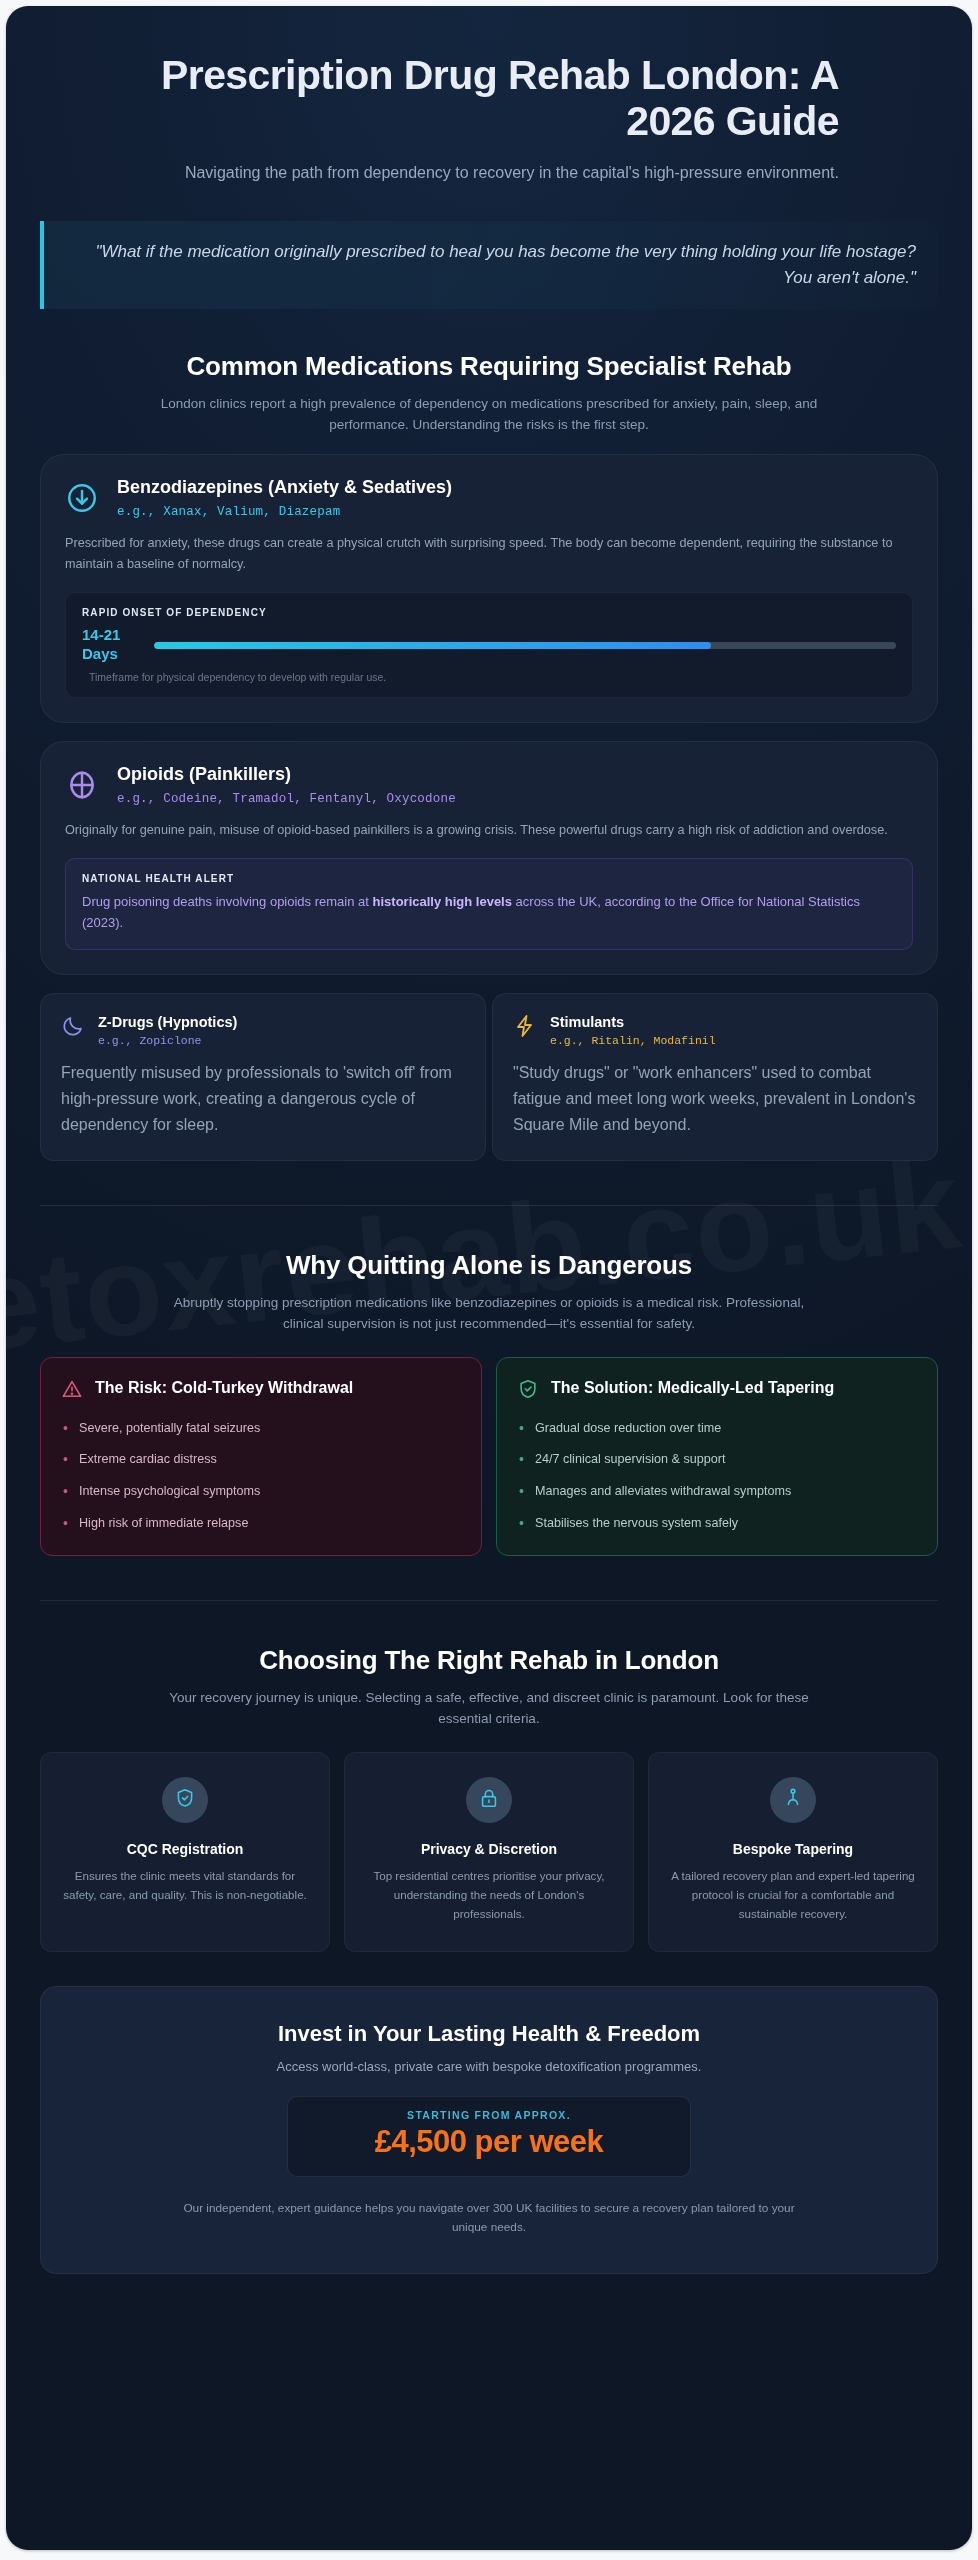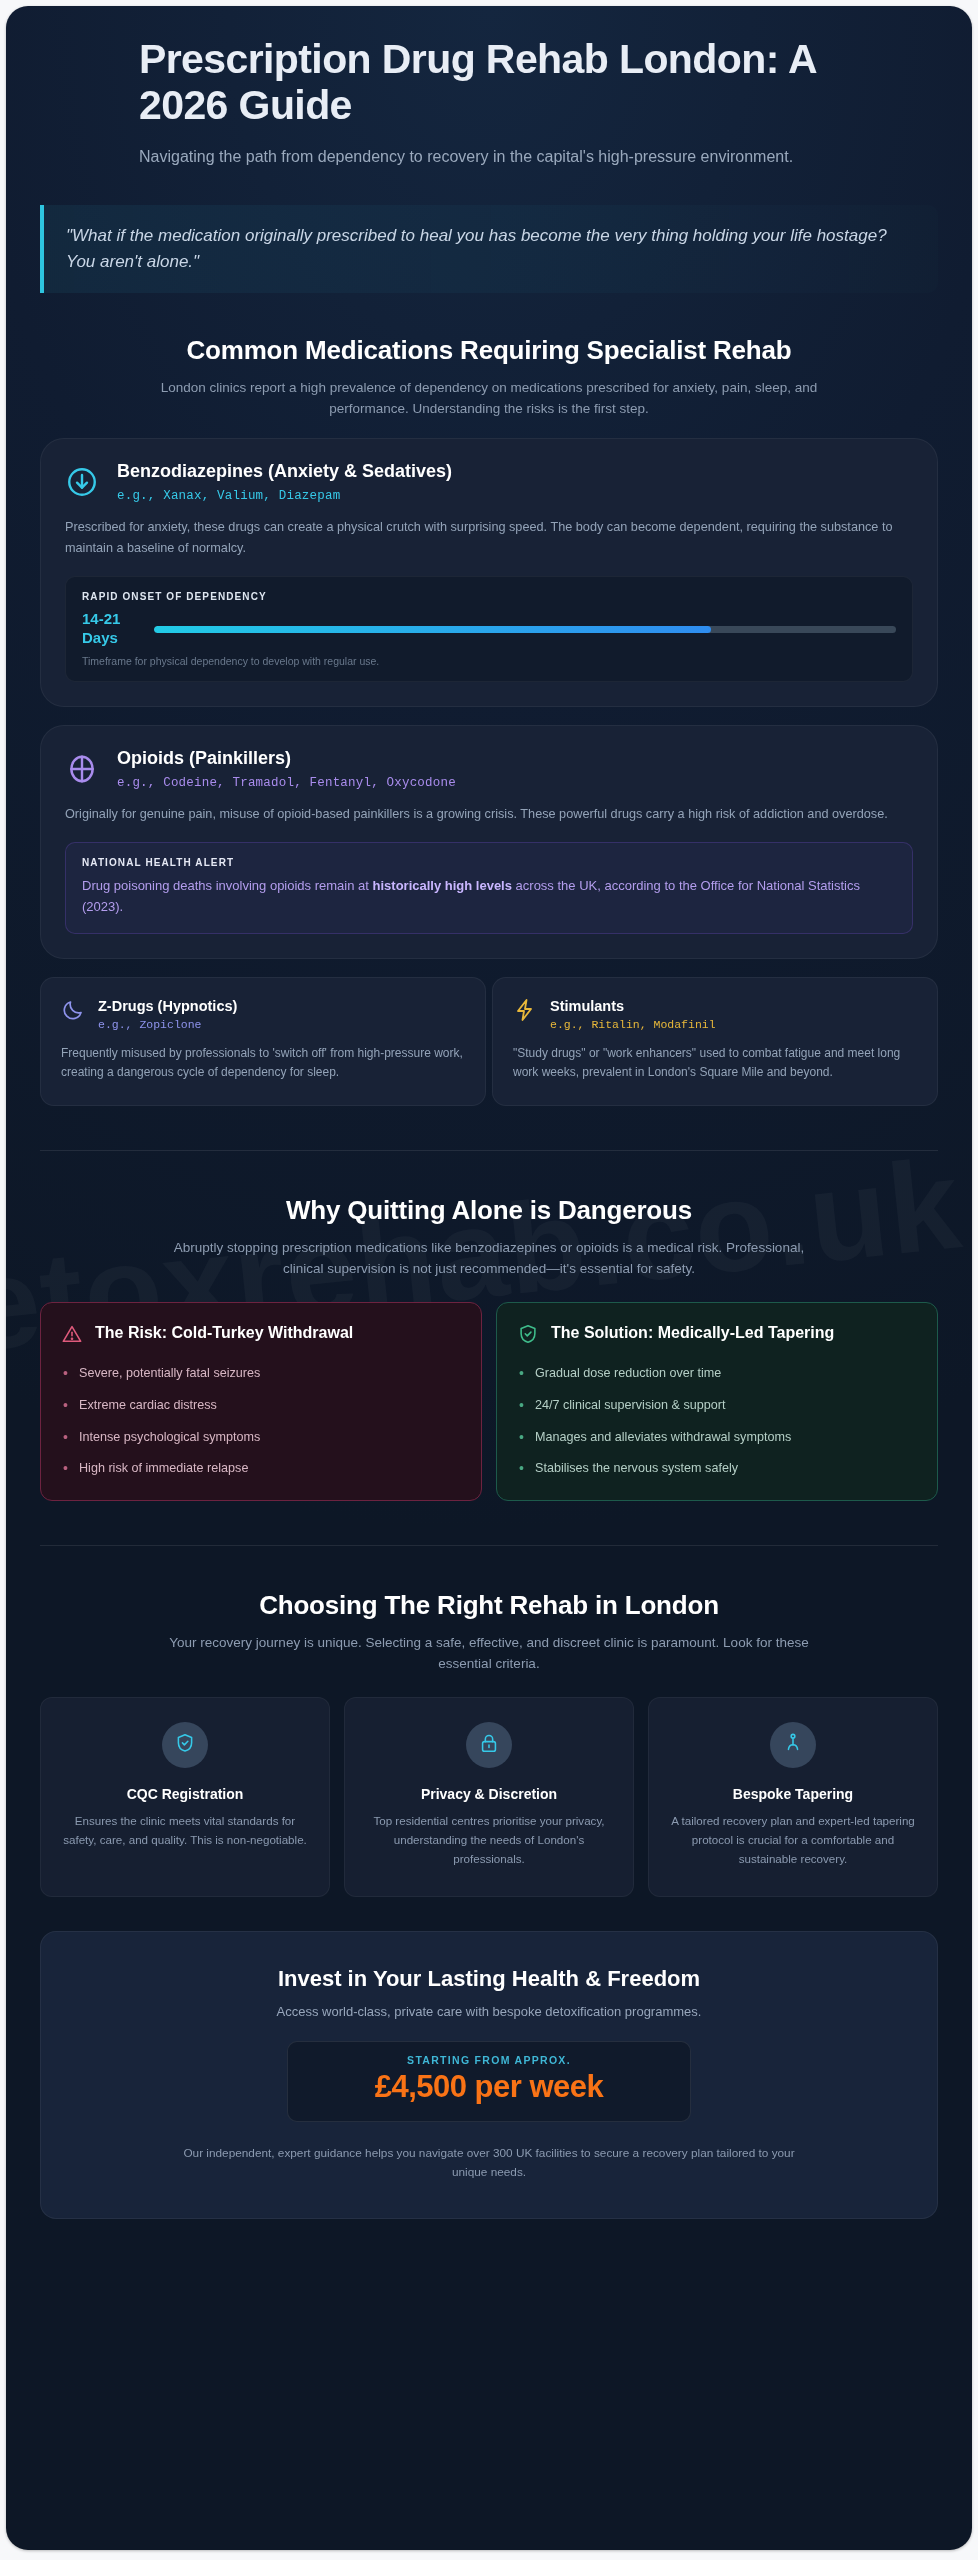--- a/index.html
+++ b/index.html
@@ -34,21 +34,21 @@
     color: rgba(255,255,255,0.035);
     white-space: nowrap;
     transform: rotate(-6deg);
     pointer-events: none;
     user-select: none;
   }
 
   .inner { position: relative; padding: 0 34px; }
 
   
-  .hero { padding-top: 30px; text-align: left; }
+  .hero { padding-top: 46px; text-align: right; }
   .hero h1 {
     font-size: 41px;
     line-height: 1.13;
     font-weight: 800;
     letter-spacing: -0.6px;
     color: #e8edf5;
     max-width: 700px;
     margin: 0 auto;
   }
   .hero p.sub {
@@ -152,21 +152,21 @@
     height: 7px;
     border-radius: 4px;
     background: #394859;
     overflow: hidden;
   }
   .bar-fill {
     height: 100%;
     border-radius: 4px;
     background: linear-gradient(90deg, #22cbe6 0%, #2f8df0 100%);
   }
-  .stat-foot { margin-top: 7px; font-size: 10.5px; color: #69788c; }
+  .stat-foot { margin-top: 7px; font-size: 10.5px; color: #69788c; margin-left: 7px; }
 
   
   .alert-panel {
     margin-top: 18px;
     background: rgba(139,92,246,0.05);
     border: 1px solid rgba(139,92,246,0.22);
     border-radius: 10px;
     padding: 14px 16px 15px 16px;
   }
   .alert-label {
@@ -189,21 +189,21 @@
   .small-card {
     flex: 1 1 0;
     background: #182236;
     border: 1px solid rgba(255,255,255,0.055);
     border-radius: 14px;
     padding: 20px 20px 22px 20px;
   }
   .sc-top { display: flex; gap: 13px; align-items: flex-start; }
   .sc-title { font-size: 14.5px; font-weight: 700; color: #fff; }
   .sc-eg { margin-top: 4px; font-family: "Liberation Mono", monospace; font-size: 11.5px; }
-  .sc-body { margin-top: 13px; font-size: 12px; line-height: 1.62; color: #93a3b8; }
+  .sc-body { margin-top: 13px; font-size: 16px; line-height: 1.62; color: #93a3b8; }
 
   
   .rs-wrap { display: flex; gap: 14px; margin-top: 22px; }
   .rs-card { flex: 1 1 0; border-radius: 12px; padding: 20px 20px 22px 20px; }
   .rs-risk { background: #24101c; border: 1px solid #6d2340; }
   .rs-sol  { background: #0f2220; border: 1px solid #1d5a4b; }
   .rs-head { display: flex; gap: 12px; align-items: flex-start; }
   .rs-title { font-size: 16px; font-weight: 700; color: #fff; line-height: 1.3; }
   .rs-list { margin-top: 15px; list-style: none; }
   .rs-list li {

